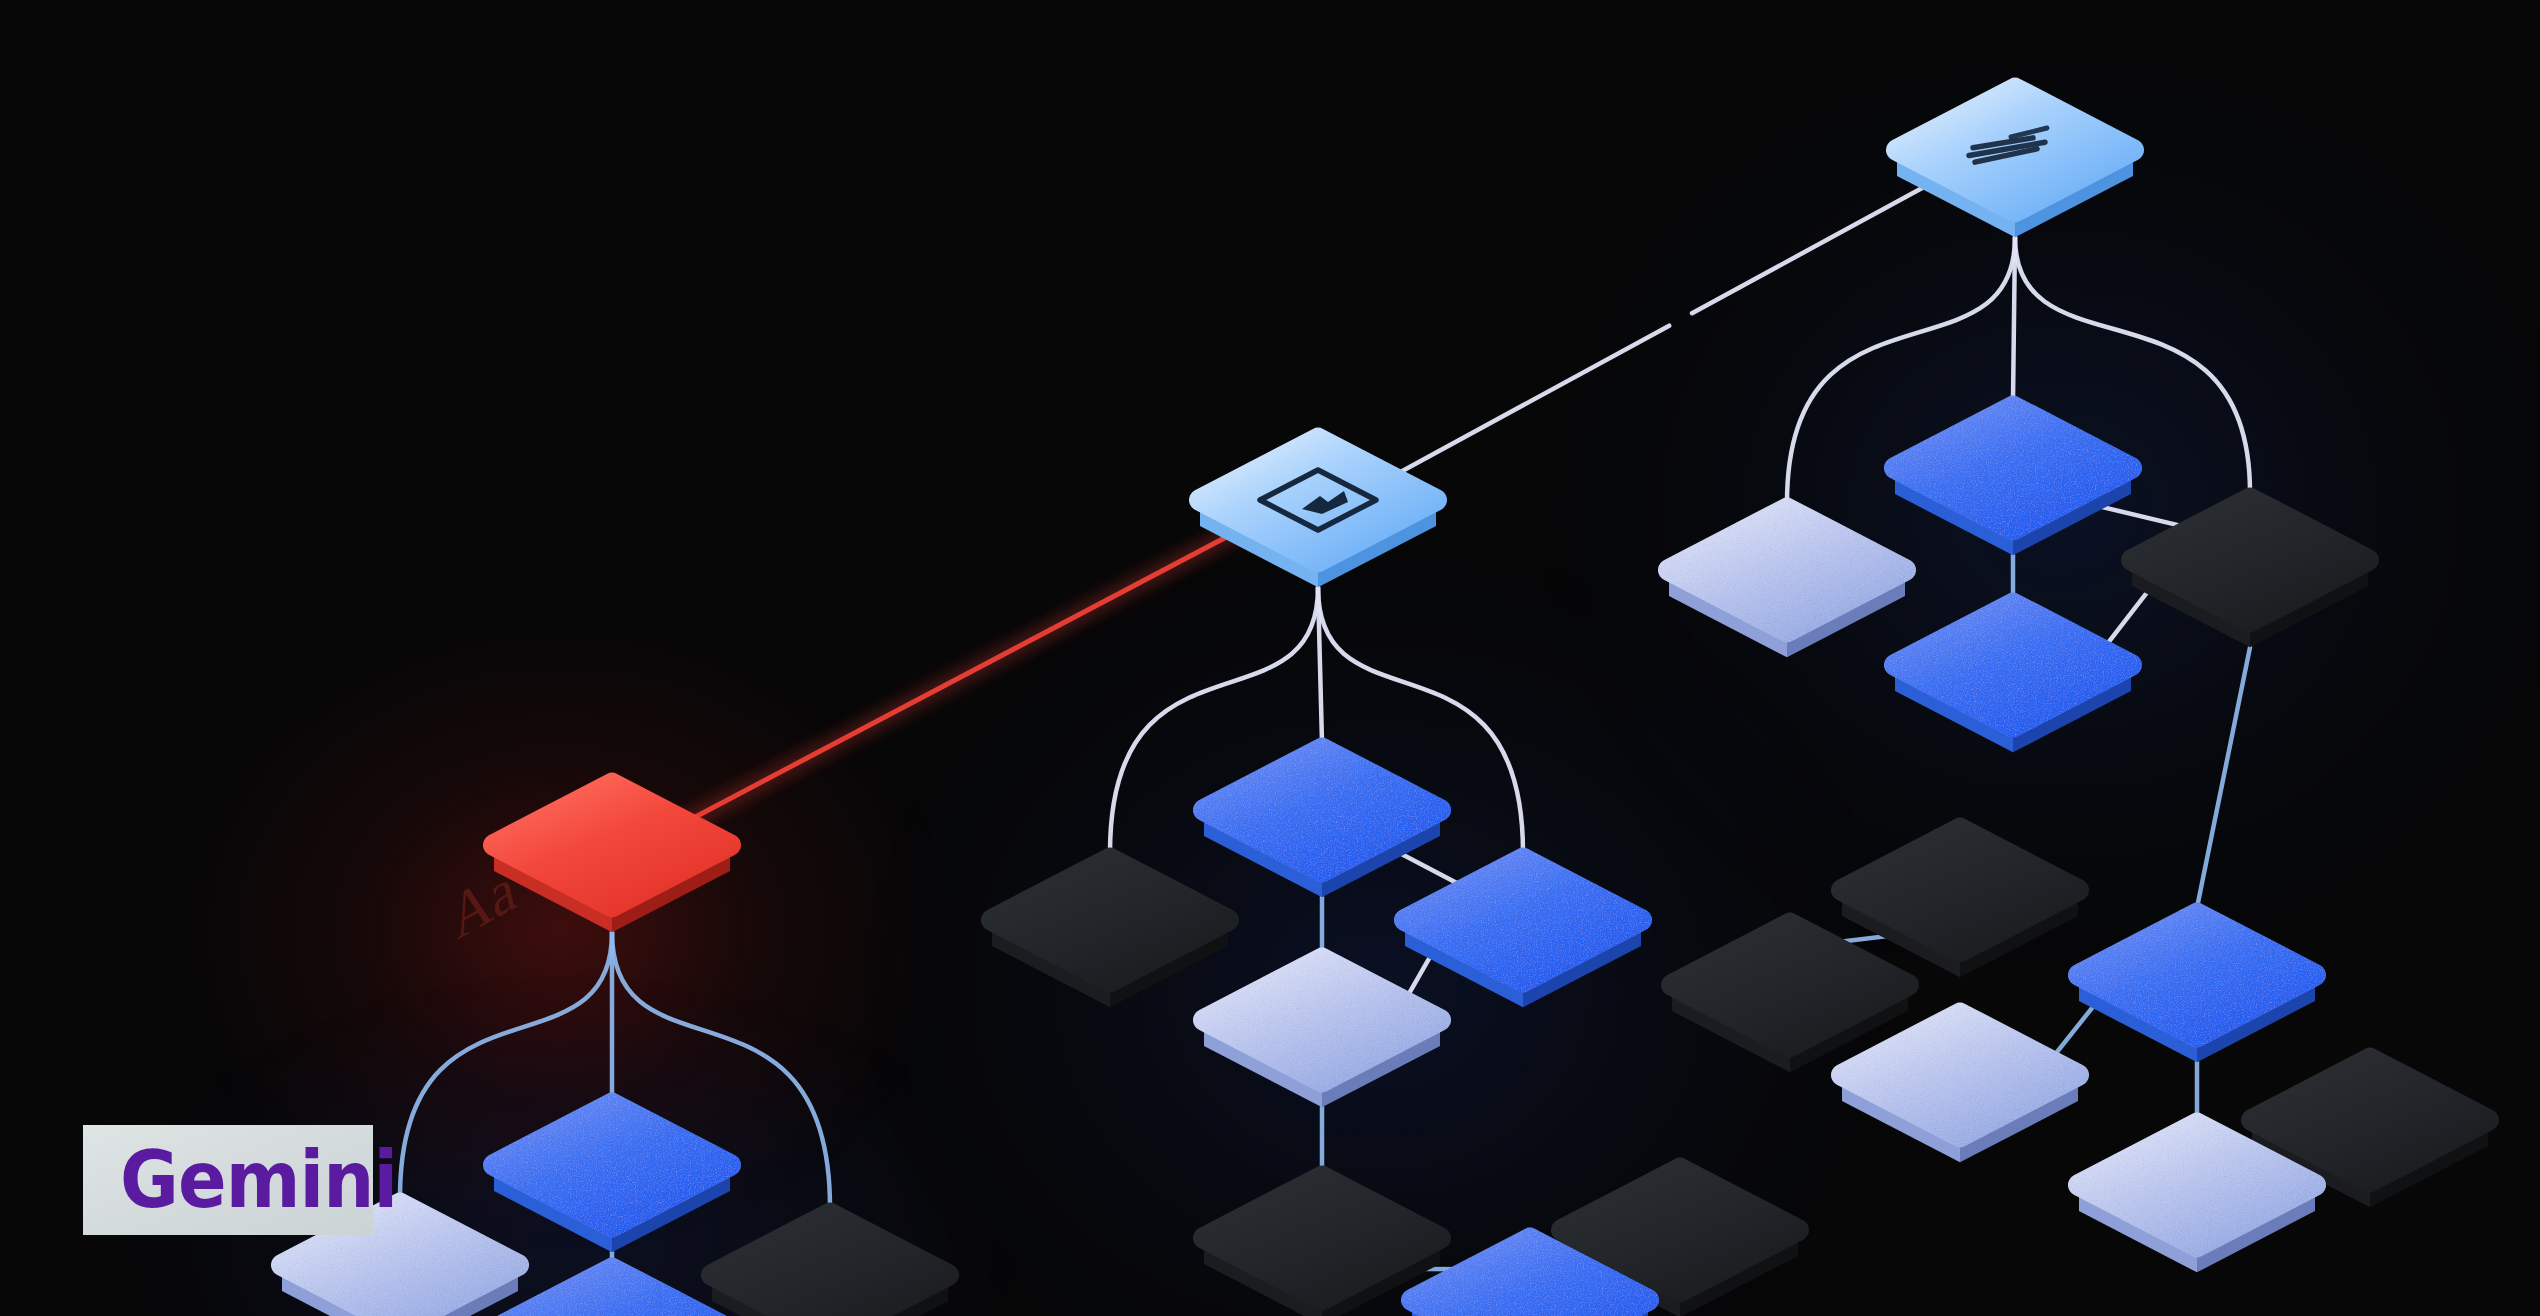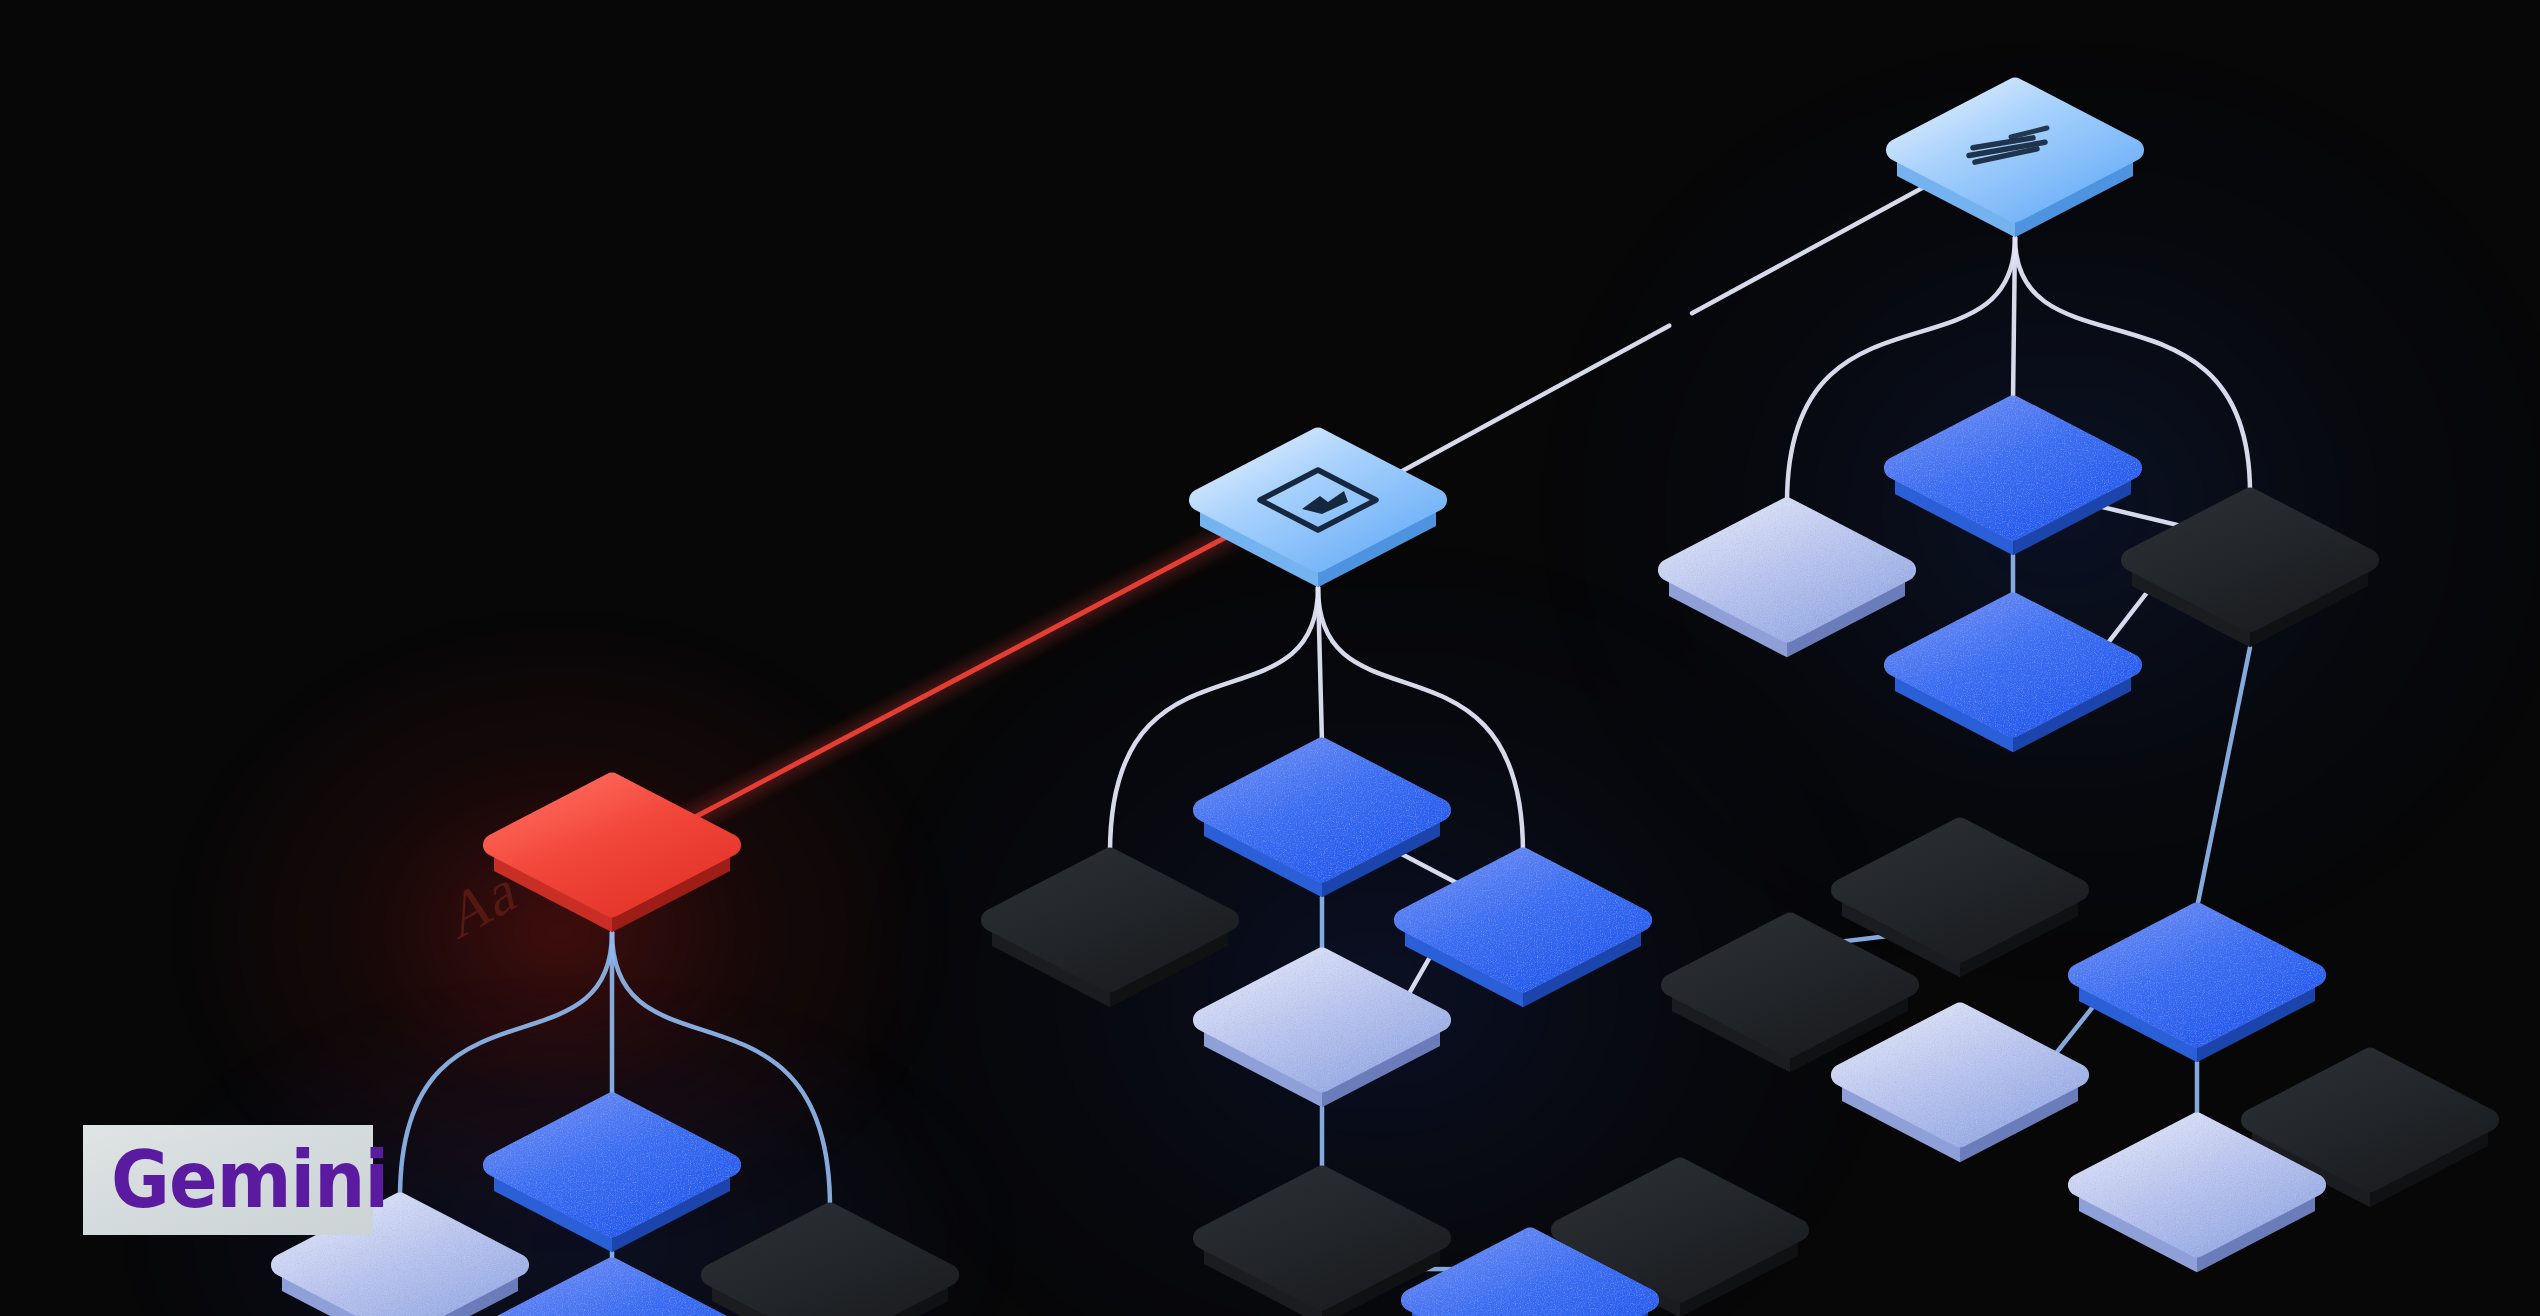--- a/index.html
+++ b/index.html
@@ -48,21 +48,21 @@
     overflow: visible;
   }
   .gemini-badge {
     position: absolute;
     left: 83px; top: 1125px;
     width: 290px; height: 110px;
     background: linear-gradient(160deg, #dfe4e4 0%, #d3dadb 55%, #cbd3d5 100%);
     display: flex;
     align-items: center;
     justify-content: flex-start;
-    padding-left: 28px;
+    padding-left: 37px;
   }
   .gemini-badge span {
     color: #5b1ba0;
     font-family: "DejaVu Sans", sans-serif;
     font-weight: 700;
     font-size: 78px;
     letter-spacing: -1px;
     line-height: 1;
     transform: scaleX(0.92);
     transform-origin: left center;

